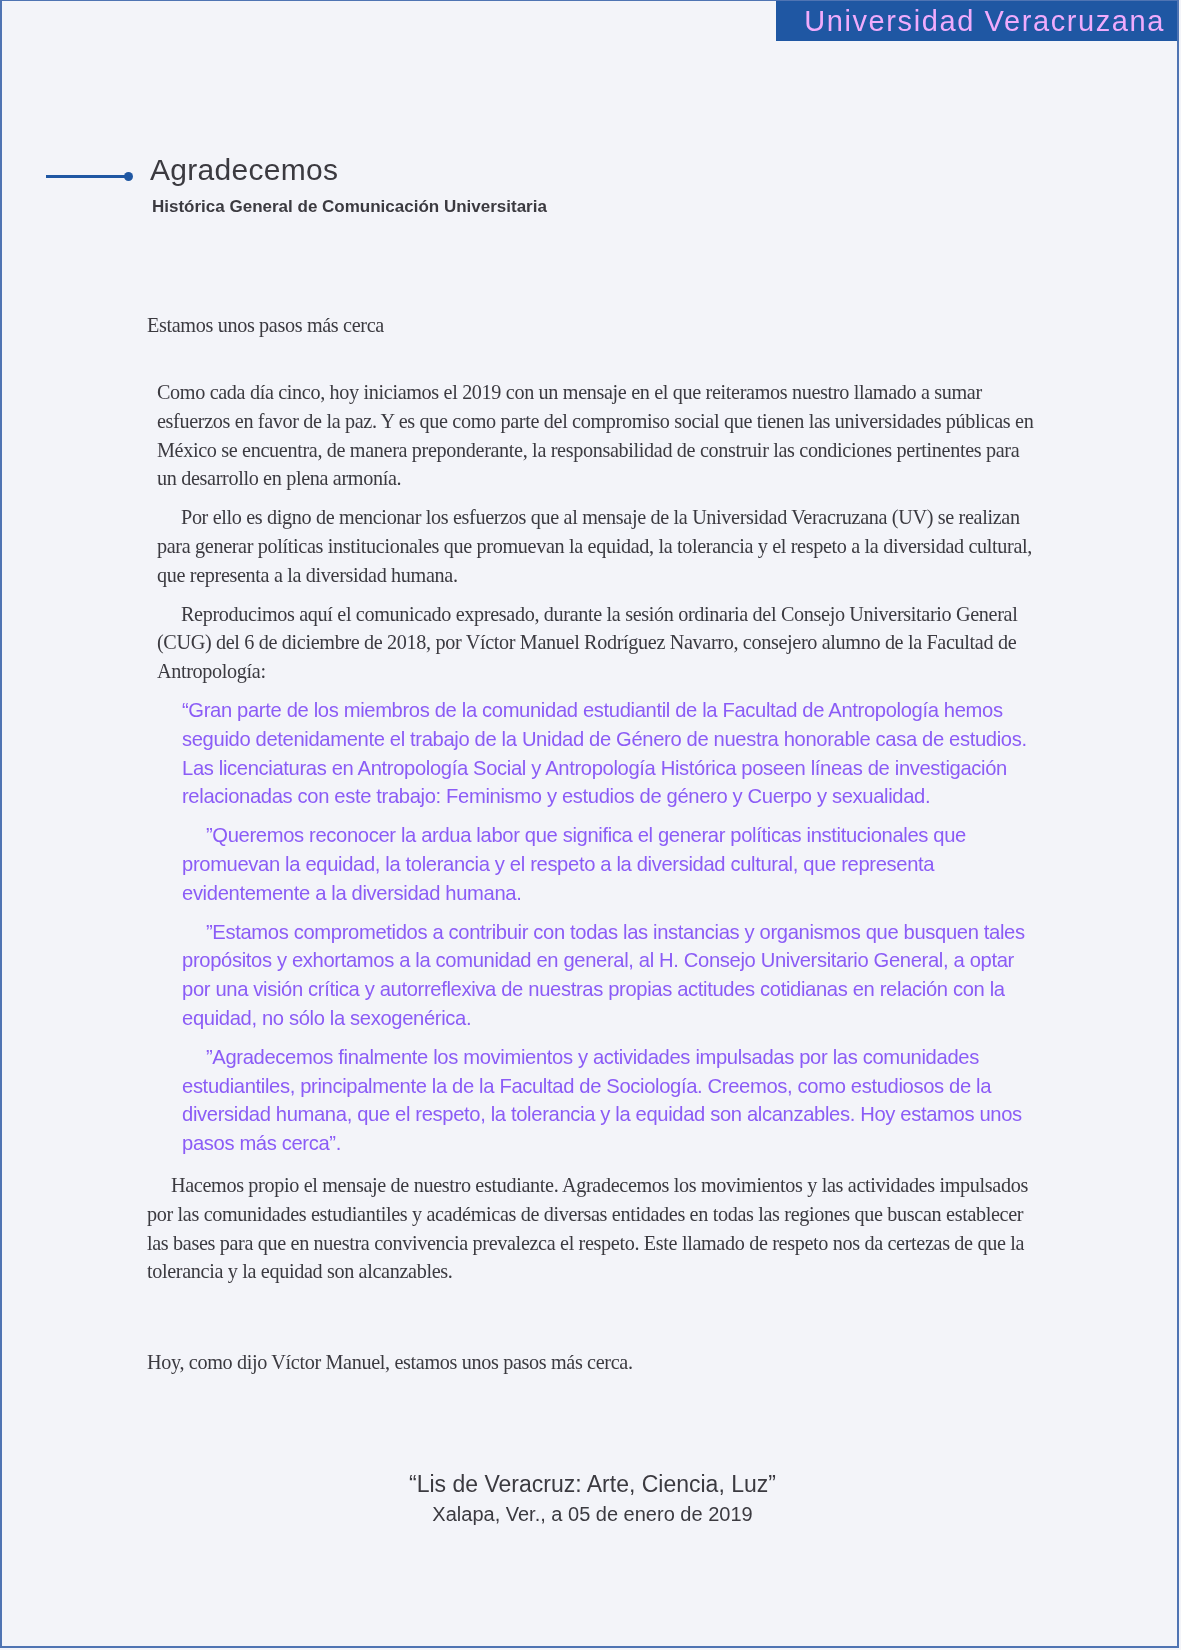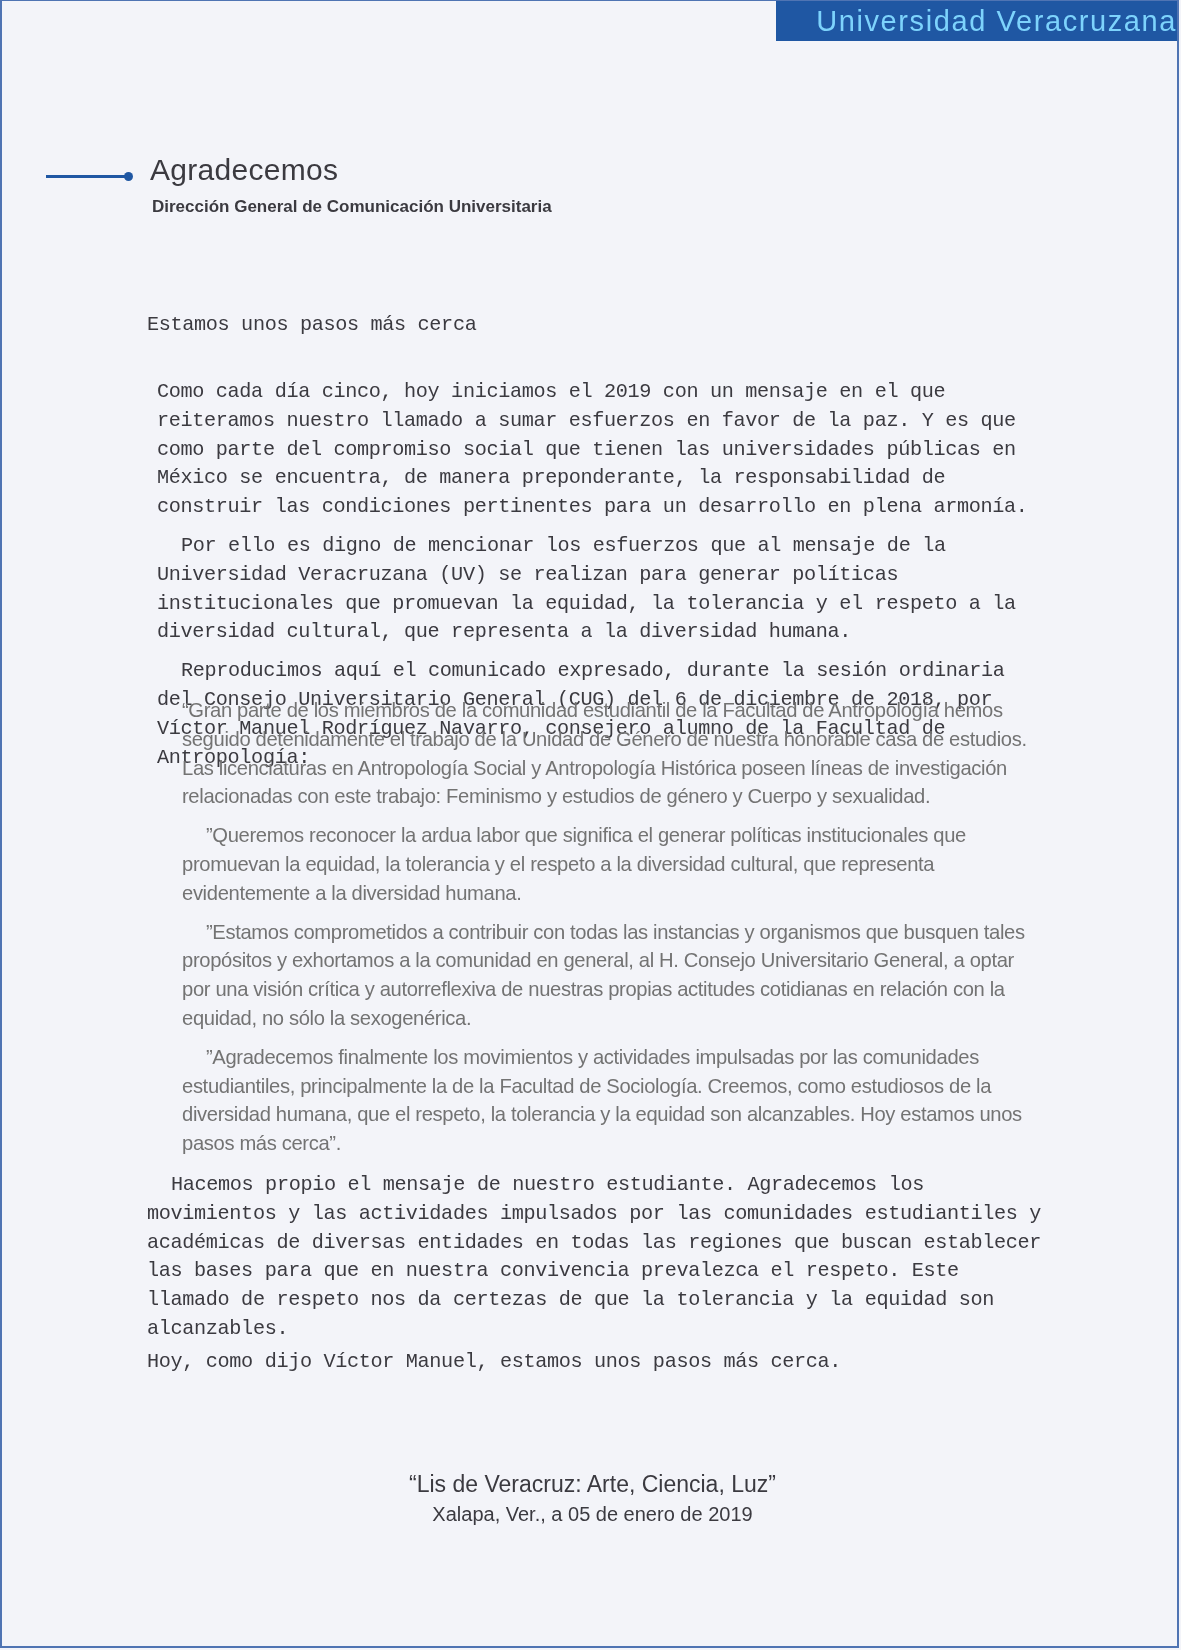--- a/index.html
+++ b/index.html
@@ -16,47 +16,47 @@
     border-right: 2px solid #4f74b3;
     border-bottom: 2px solid #4f74b3;
     border-top: 1px solid #4f74b3;
     box-sizing: border-box;
     background: #f3f4f9;
   }
   .brand-bar {
     position: absolute; top: 0; right: 0;
     width: 401px; height: 40px;
     background: #1f57a3;
-    color: #7dd3fc;
+    color: #f0abfc;
     font-size: 29px; letter-spacing: 1.6px;
     line-height: 40px;
-    text-align: right; box-sizing: border-box;
+    text-align: right; padding-right: 12px; box-sizing: border-box;
   }
   .section-marker { position: absolute; left: 44px; top: 171px; width: 88px; height: 8px; }
   .marker-line { position: absolute; left: 0; top: 3px; width: 80px; height: 3px; background: #1f57a3; }
   .marker-dot { position: absolute; left: 78px; top: 0; width: 9px; height: 9px; border-radius: 50%; background: #1f57a3; }
   .title {
     position: absolute; left: 148px; top: 152px;
     font-size: 30px; color: #3b3a40; letter-spacing: 0.3px;
   }
   .subtitle {
     position: absolute; left: 150px; top: 196px;
     font-size: 17px; font-weight: bold; color: #3b3a40;
   }
   .body-text {
     position: absolute; left: 145px; width: 900px;
     font-size: 20.2px; line-height: 28.8px;
     color: #3b3a40; letter-spacing: -0.35px;
-    font-family: Liberation Mono, monospace;
+    font-family: Liberation Serif, serif;
   }
   .heading-line { top: 310px; }
   .p1 { top: 367px; }
   .p-indent { text-indent: 24px; }
   .quote { position: absolute; left: 170px; width: 880px; top: 685px;
-    font-size: 20.2px; line-height: 28.8px; color: #737373; letter-spacing: -0.35px; }
+    font-size: 20.2px; line-height: 28.8px; color: #8b5cf6; letter-spacing: -0.35px; }
   .p-after { top: 1170px; }
   .closing { top: 1347px; }
   .motto {
     position: absolute; left: 0; width: 1181px; top: 1470px;
     text-align: center; font-size: 23px; color: #3b3a40;
   }
   .dateline {
     position: absolute; left: 0; width: 1181px; top: 1502px;
     text-align: center; font-size: 20px; color: #3b3a40;
   }
@@ -70,21 +70,21 @@
   <div class="brand-bar">
     <span>Universidad Veracruzana</span>
   </div>
 
   <div class="section-marker">
     <div class="marker-line"></div>
     <div class="marker-dot"></div>
   </div>
 
   <div class="title">Agradecemos</div>
-  <div class="subtitle">Dirección General de Comunicación Universitaria</div>
+  <div class="subtitle">Histórica General de Comunicación Universitaria</div>
 
   <div class="body-text heading-line">Estamos unos pasos más cerca</div>
 
   <div class="body-text p1">
     <p>Como cada día cinco, hoy iniciamos el 2019 con un mensaje en el que reiteramos nuestro llamado a sumar esfuerzos en favor de la paz. Y es que como parte del compromiso social que tienen las universidades públicas en México se encuentra, de manera preponderante, la responsabilidad de construir las condiciones pertinentes para un desarrollo en plena armonía.</p>
     <p class="p-indent">Por ello es digno de mencionar los esfuerzos que al mensaje de la Universidad Veracruzana (UV) se realizan para generar políticas institucionales que promuevan la equidad, la tolerancia y el respeto a la diversidad cultural, que representa a la diversidad humana.</p>
     <p class="p-indent">Reproducimos aquí el comunicado expresado, durante la sesión ordinaria del Consejo Universitario General (CUG) del 6 de diciembre de 2018, por Víctor Manuel Rodríguez Navarro, consejero alumno de la Facultad de Antropología:</p>
   </div>
 
   <div class="quote">

